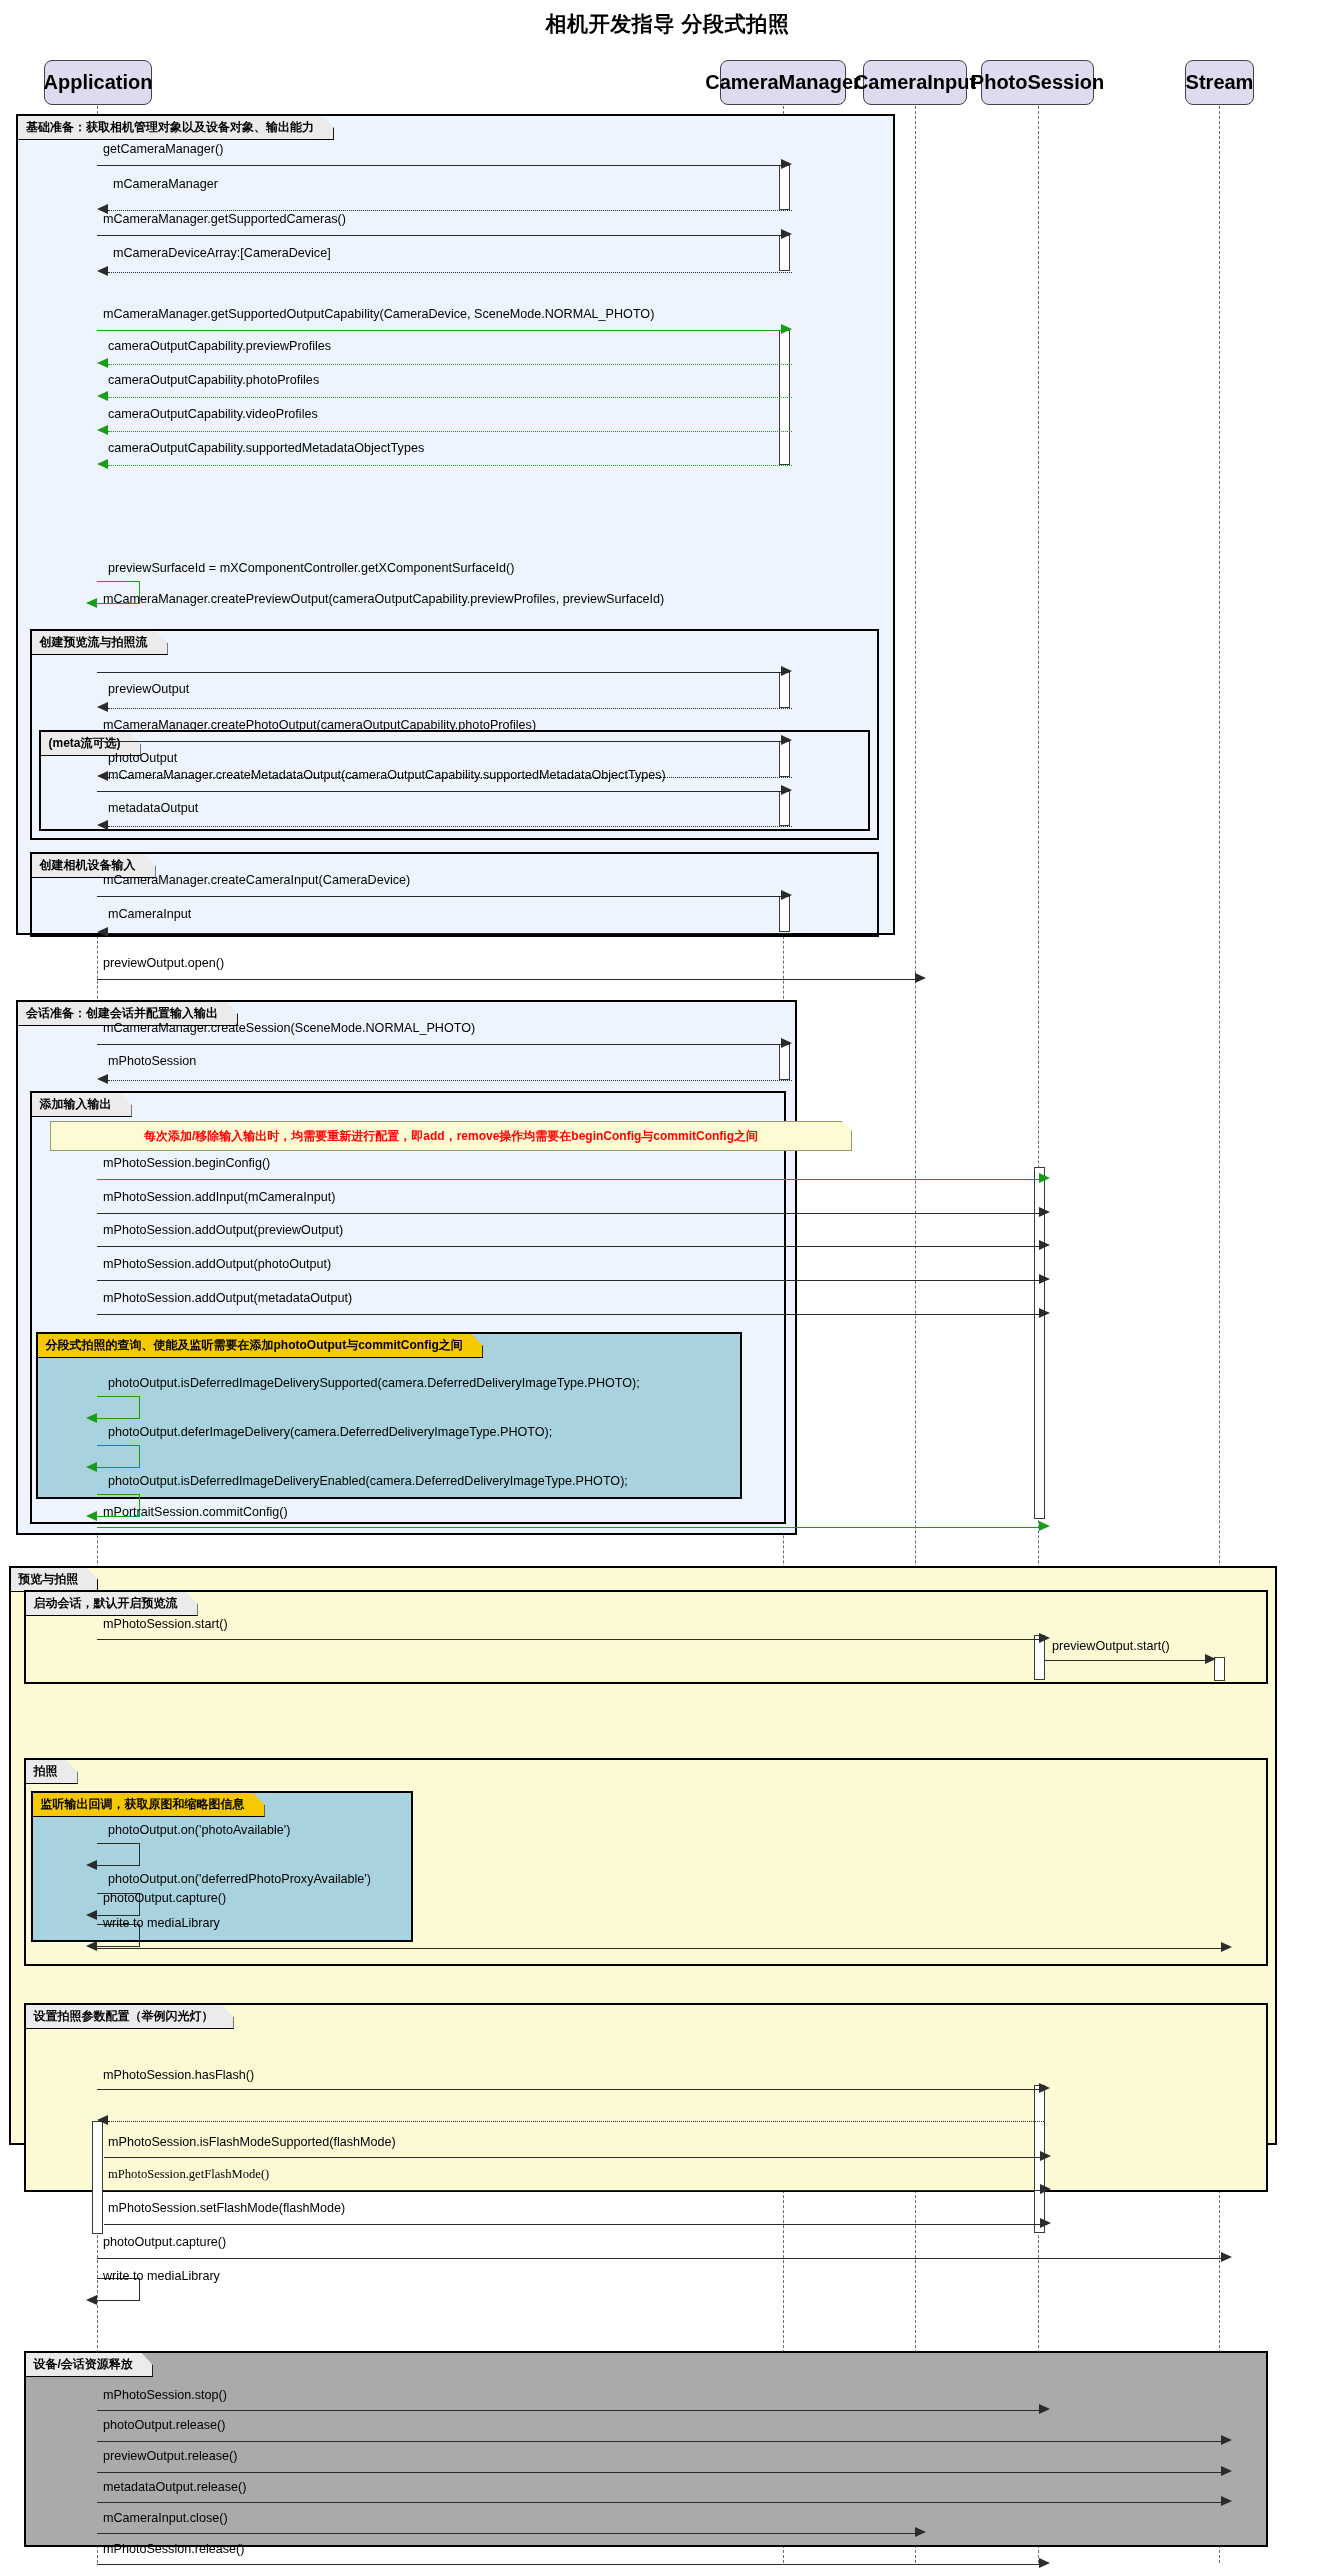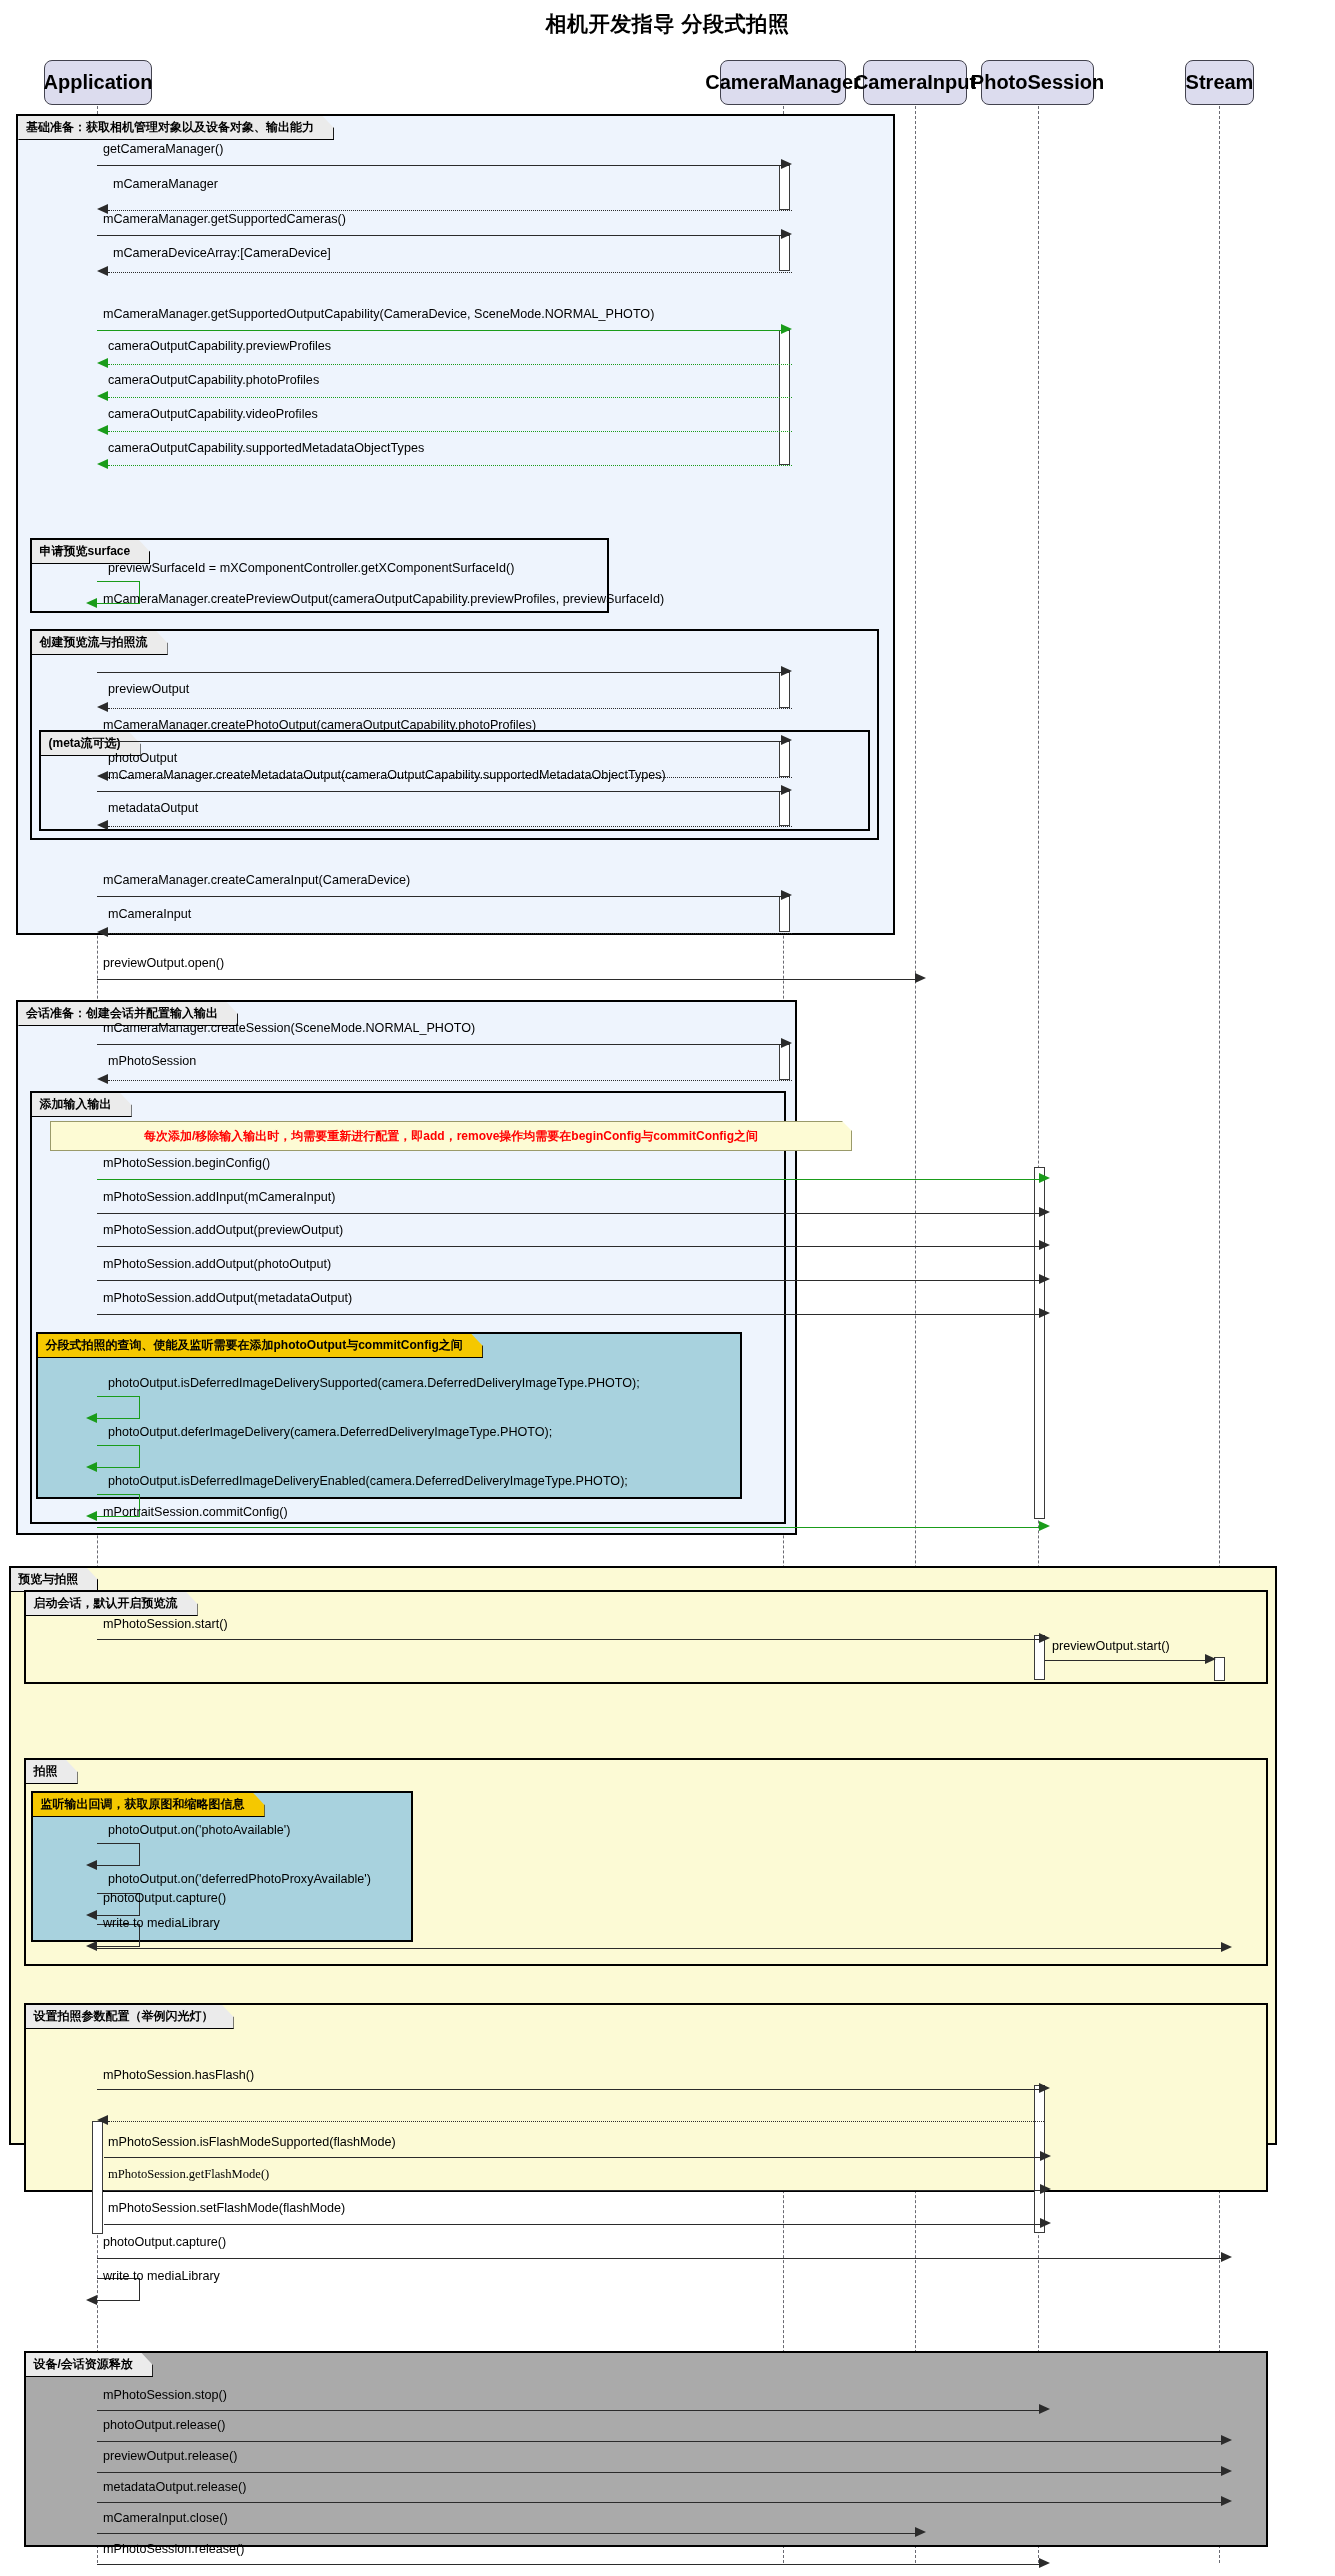--- a/index.html
+++ b/index.html
@@ -240,23 +240,20 @@
     <div class="shaft" style="left:11.3px; width:684px;"></div>
       <div class="head" style="left:0;"></div>
   </div>
 
   <div class="msg-label" style="left:108px; top:442px;">cameraOutputCapability.supportedMetadataObjectTypes</div>
   <div class="arrow left green dotted" style="left:97px; top:465px; width:696px;">
     <div class="shaft" style="left:11.3px; width:684px;"></div>
       <div class="head" style="left:0;"></div>
   </div>
 
-  <div class="frag tint-plain" style="left:30px; top:538px; width:579px; height:75px;">
-    <div class="frag-label">申请预览surface</div>
-  </div>
   <div class="msg-label" style="left:108px; top:562px;">previewSurfaceId = mXComponentController.getXComponentSurfaceId()</div>
   <div class="selfcall green" style="left:97px; top:581px; width:43px; height:22.6px;">
       <div class="head"></div>
     </div>
 
   <div class="frag tint-plain" style="left:30px; top:629px; width:849px; height:211px;">
     <div class="frag-label">创建预览流与拍照流</div>
   </div>
 
   <div class="msg-label" style="left:103px; top:593px;">mCameraManager.createPreviewOutput(cameraOutputCapability.previewProfiles, previewSurfaceId)</div>
@@ -295,20 +292,23 @@
       <div class="head" style="left:684px;"></div>
   </div>
   <div class="activation" style="left:779px; top:791px; height:35px;"></div>
 
   <div class="msg-label" style="left:108px; top:802px;">metadataOutput</div>
   <div class="arrow left dotted" style="left:97px; top:826px; width:696px;">
     <div class="shaft" style="left:11.3px; width:684px;"></div>
       <div class="head" style="left:0;"></div>
   </div>
 
+  <div class="frag tint-plain" style="left:30px; top:852px; width:849px; height:85px;">
+    <div class="frag-label">创建相机设备输入</div>
+  </div>
 
   <div class="msg-label" style="left:103px; top:874px;">mCameraManager.createCameraInput(CameraDevice)</div>
   <div class="arrow right" style="left:97px; top:896px; width:696px;">
     <div class="shaft" style="width:684px;"></div>
       <div class="head" style="left:684px;"></div>
   </div>
   <div class="activation" style="left:779px; top:896px; height:36px;"></div>
 
   <div class="msg-label" style="left:108px; top:908px;">mCameraInput</div>
   <div class="arrow left dotted" style="left:97px; top:933px; width:696px;">

